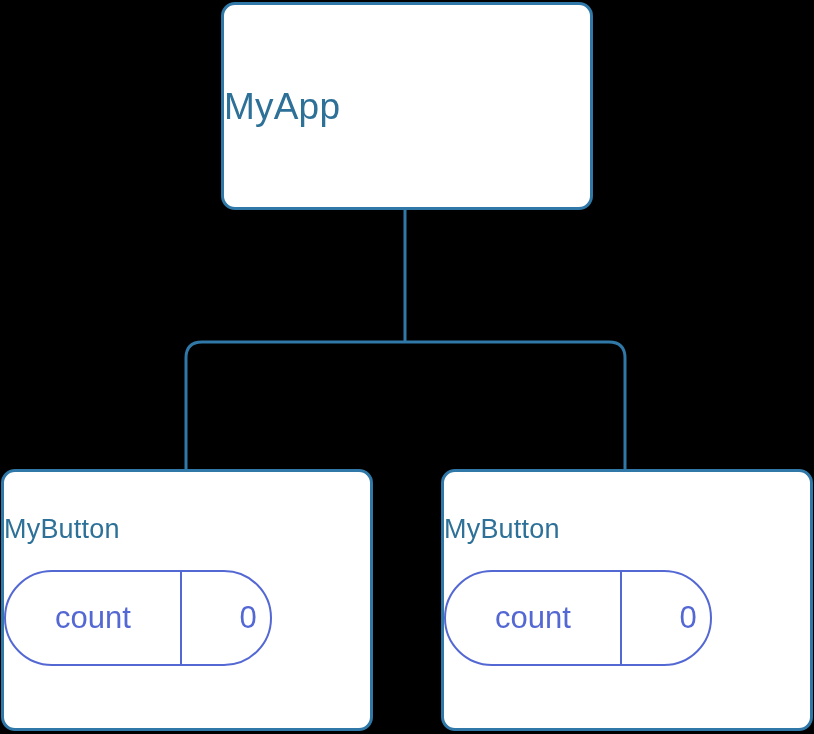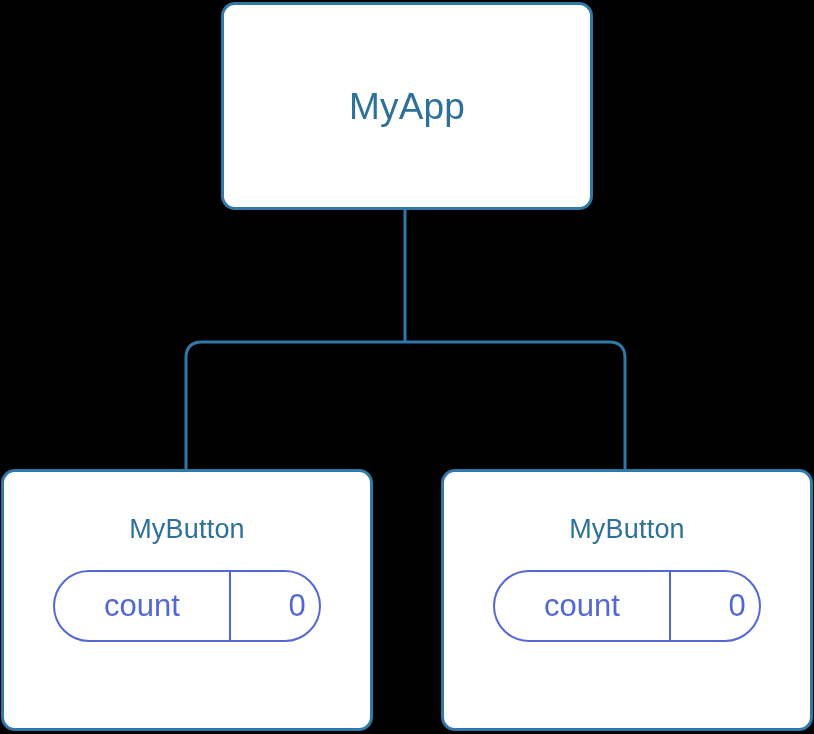--- a/index.html
+++ b/index.html
@@ -25,21 +25,21 @@
   }
 
   .node {
     position: absolute;
     background: #ffffff;
     border: 3px solid #2f78a8;
     border-radius: 14px;
     box-sizing: border-box;
     display: flex;
     flex-direction: column;
-    align-items: center;
+    align-items: flex-start;
   }
 
   .node-root {
     left: 221px;
     top: 2px;
     width: 372px;
     height: 208px;
     justify-content: center;
   }
   .node-child-left {
@@ -66,21 +66,21 @@
     letter-spacing: 0.2px;
     white-space: nowrap;
   }
   .node-child-left .node-title,
   .node-child-right .node-title {
     font-size: 27px;
   }
 
   .state-pill {
     margin-top: 27px;
-    height: 72px;
+    height: 96px;
     width: 268px;
     border: 2px solid #5468d4;
     border-radius: 48px;
     box-sizing: border-box;
     display: flex;
     align-items: stretch;
     background: #ffffff;
     overflow: hidden;
     gap: 44px;
   }

